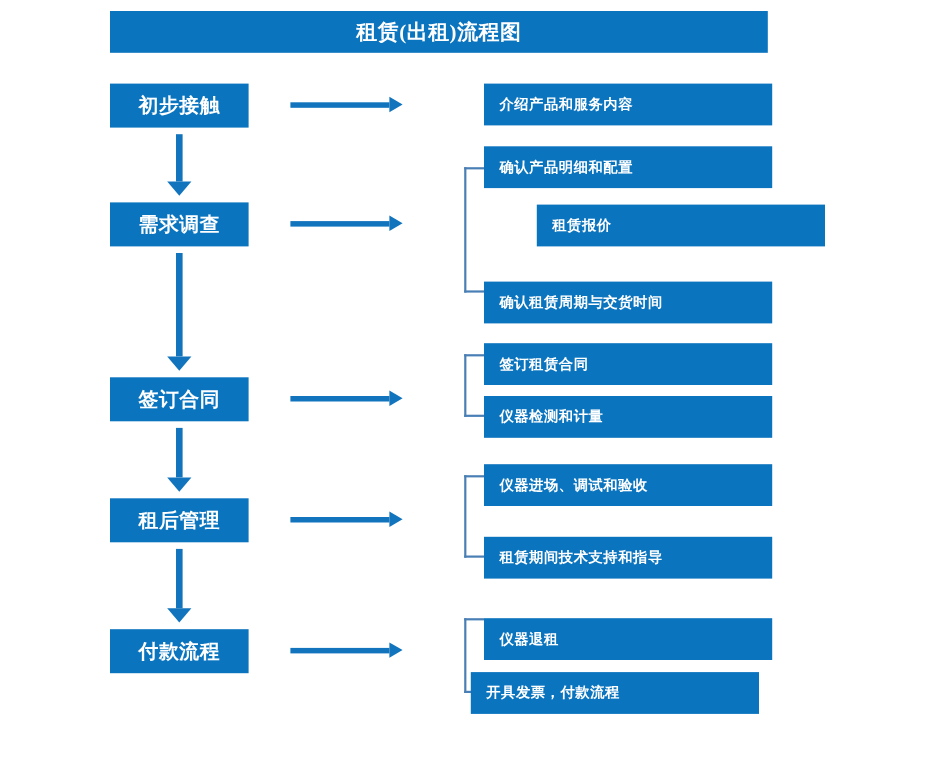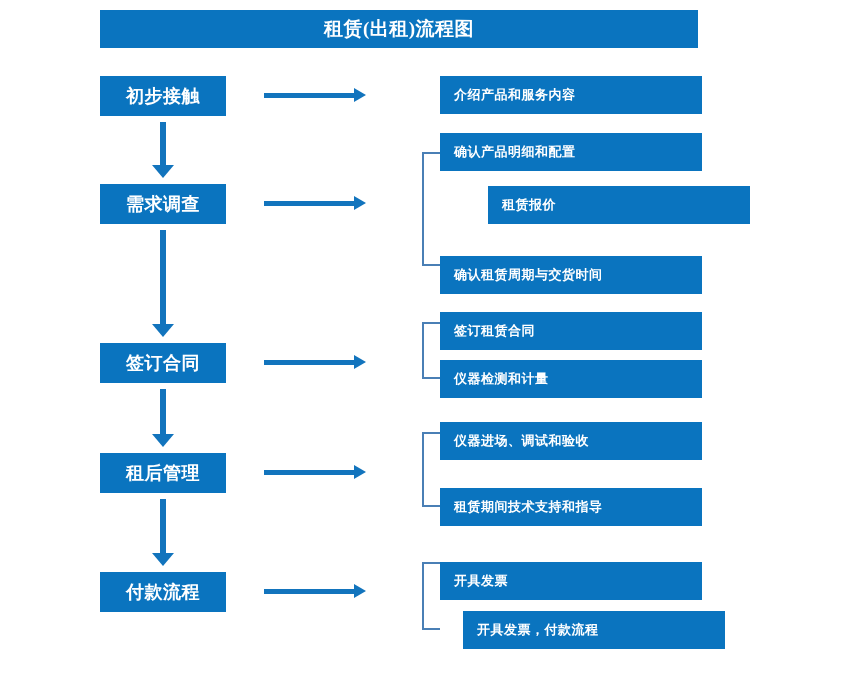--- a/index.html
+++ b/index.html
@@ -172,17 +172,17 @@
   <div class="box detail-box" style="left:440px; top:256px; width:262px; height:38px;">确认租赁周期与交货时间</div>
 
   <div class="box detail-box" style="left:440px; top:312px; width:262px; height:38px;">签订租赁合同</div>
 
   <div class="box detail-box" style="left:440px; top:360px; width:262px; height:38px;">仪器检测和计量</div>
 
   <div class="box detail-box" style="left:440px; top:422px; width:262px; height:38px;">仪器进场、调试和验收</div>
 
   <div class="box detail-box" style="left:440px; top:488px; width:262px; height:38px;">租赁期间技术支持和指导</div>
 
-  <div class="box detail-box" style="left:440px; top:562px; width:262px; height:38px;">开具发票</div>
+  <div class="box detail-box" style="left:440px; top:562px; width:262px; height:38px;">仪器退租</div>
 
-  <div class="box detail-box" style="left:463px; top:611px; width:262px; height:38px;">开具发票，付款流程</div>
+  <div class="box detail-box" style="left:428px; top:611px; width:262px; height:38px;">开具发票，付款流程</div>
 
 </div>
 
 </body></html>

